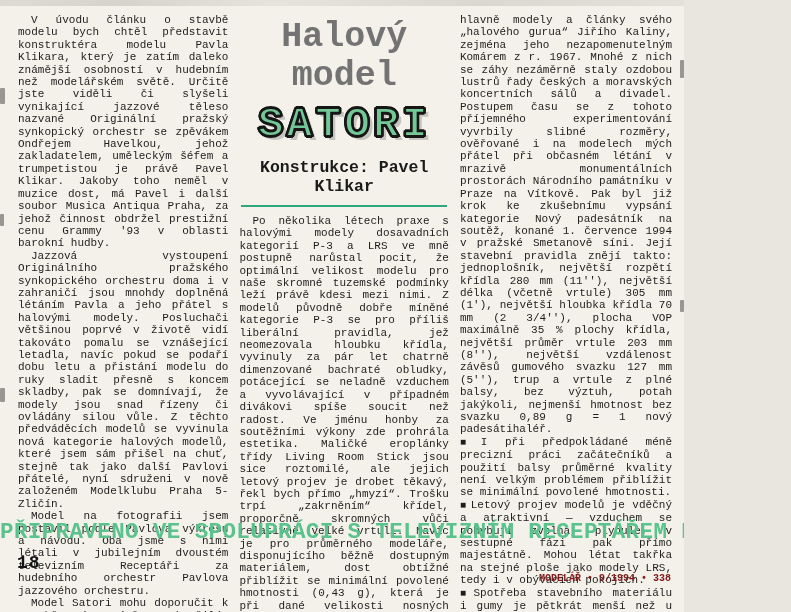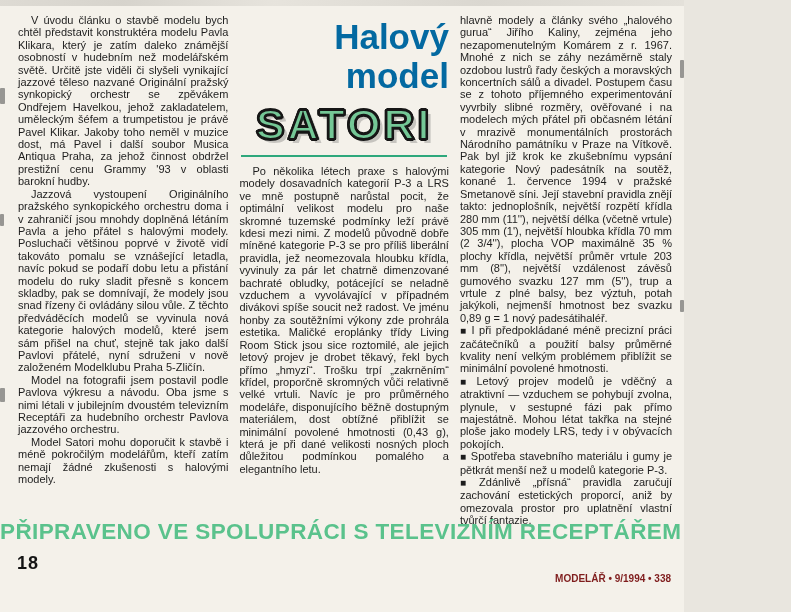--- a/index.html
+++ b/index.html
@@ -1,20 +1,20 @@
 <!DOCTYPE html>
 <html><head>
 <meta charset="utf-8">
 <style>
   html,body{margin:0;padding:0;background:#e9e6df;}
   .page{
     position:relative;
     width:684px;height:612px;
     background:#f4f1ea;
-    font-family:Liberation Sans, sans-serif;
+    font-family:Liberation Mono, monospace;
     color:#1d1d1d;
     overflow:hidden;
     box-sizing:border-box;
   }
   .scan-top-strip{
     position:absolute;top:0;left:0;width:100%;height:6px;
     background:linear-gradient(90deg,#d8d5ce 0%,#cfccc5 18%,#e3e0d9 40%,#d4d1ca 70%,#e0ddd6 100%);
     opacity:.8;
   }
   .scan-edge{position:absolute;background:#4a4a4a;opacity:.55;border-radius:1px;}
@@ -38,22 +38,22 @@
     font-size:11px;line-height:12.4px;
     text-align:justify;
     letter-spacing:0;
   }
   .body-text p.indent{text-indent:13px;}
   .signature{font-weight:bold;font-style:italic;float:right;}
 
   .kicker{
     margin:4px 0 0 0;
     font-size:35px;font-weight:bold;
-    text-align:right;letter-spacing:0;
-    color:#0369a1;line-height:1.1;
+    text-align:center;letter-spacing:0;
+    color:#737373;line-height:1.1;
   }
   .logo{
     margin:8px 0 0 0;
     text-align:center;
     font-size:43px;font-weight:800;
     letter-spacing:3px;line-height:1.0;
     color:#74c796;
     -webkit-text-stroke:2.2px #161616;
     text-shadow:
       1.6px 0 #161616,-1.6px 0 #161616,0 1.6px #161616,0 -1.6px #161616,
@@ -105,20 +105,21 @@
     <div class="col col-left body-text">
       <p class="indent">V úvodu článku o stavbě modelu bych chtěl představit konstruktéra modelu Pavla Klikara, který je zatím daleko známější osobností v hudebním než modelářském světě. Určitě jste viděli či slyšeli vynikající jazzové těleso nazvané Originální pražský synkopický orchestr se zpěvákem Ondřejem Havelkou, jehož zakladatelem, uměleckým šéfem a trumpetistou je právě Pavel Klikar. Jakoby toho neměl v muzice dost, má Pavel i další soubor Musica Antiqua Praha, za jehož činnost obdržel prestižní cenu Grammy '93 v oblasti barokní hudby.</p>
       <p class="indent">Jazzová vystoupení Originálního pražského synkopického orchestru doma i v zahraničí jsou mnohdy doplněná létáním Pavla a jeho přátel s halovými modely. Posluchači většinou poprvé v životě vidí takováto pomalu se vznášející letadla, navíc pokud se podaří dobu letu a přistání modelu do ruky sladit přesně s koncem skladby, pak se domnívají, že modely jsou snad řízeny či ovládány silou vůle. Z těchto předváděcích modelů se vyvinula nová kategorie halových modelů, které jsem sám přišel na chuť, stejně tak jako další Pavlovi přátelé, nyní sdruženi v nově založeném Modelklubu Praha 5-Zličín.</p>
       <p class="indent">Model na fotografii jsem postavil podle Pavlova výkresu a návodu. Oba jsme s nimi létali v jubilejním dvoustém televizním Receptáři za hudebního orchestr Pavlova jazzového orchestru.</p>
       <p class="indent">Model Satori mohu doporučit k stavbě i méně pokročilým modelářům, kteří zatím nemají žádné zkušenosti s halovými modely.</p>
     </div>
 
     <div class="col col-mid">
       <h1 class="kicker">Halový model</h1>
       <div class="logo">SATORI</div>
+      <div class="subtitle">Konstrukce: Pavel Klikar</div>
       <hr class="mid-rule">
       <div class="body-text">
         <p class="indent">Po několika létech praxe s halovými modely dosavadních kategorií P-3 a LRS ve mně postupně narůstal pocit, že optimální velikost modelu pro naše skromné tuzemské podmínky leží právě kdesi mezi nimi. Z modelů původně dobře míněné kategorie P-3 se pro příliš liberální pravidla, jež neomezovala hloubku křídla, vyvinuly za pár let chatrně dimenzované bachraté obludky, potácející se neladně vzduchem a vyvolávající v případném divákovi spíše soucit než radost. Ve jménu honby za soutěžními výkony zde prohrála estetika. Maličké eroplánky třídy Living Room Stick jsou sice roztomilé, ale jejich letový projev je drobet těkavý, řekl bych přímo „hmyzí“. Trošku trpí „zakrněním“ křídel, proporčně skromných vůči relativně velké vrtuli. Navíc je pro průměrného modeláře, disponujícího běžně dostupným materiálem, dost obtížné přiblížit se minimální povolené hmotnosti (0,43 g), která je při dané velikosti nosných ploch důležitou podmínkou pomalého a elegantního letu.</p>
       </div>
     </div>
 
     <div class="col col-right body-text">
       <p>hlavně modely a články svého „halového gurua“ Jiřího Kaliny, zejména jeho nezapomenutelným Komárem z r. 1967. Mnohé z nich se záhy nezáměrně staly ozdobou lustrů řady českých a moravských koncertních sálů a divadel. Postupem času se z tohoto příjemného experimentování vyvrbily slibné rozměry, ověřované i na modelech mých přátel při občasném létání v mrazivě monumentálních prostorách Národního památníku v Praze na Vítkově. Pak byl již krok ke zkušebnímu vypsání kategorie Nový padesátník na soutěž, konané 1. července 1994 v pražské Smetanově síni. Její stavební pravidla znějí takto: jednoplošník, největší rozpětí křídla 280 mm (11''), největší délka (včetně vrtule) 305 mm (1'), největší hloubka křídla 70 mm (2 3/4''), plocha VOP maximálně 35 % plochy křídla, největší průměr vrtule 203 mm (8''), největší vzdálenost závěsů gumového svazku 127 mm (5''), trup a vrtule z plné balsy, bez výztuh, potah jakýkoli, nejmenší hmotnost bez svazku 0,89 g = 1 nový padesátihaléř.</p>
       <p class="bullet">
         <span class="sq">■</span><span>I při předpokládané méně precizní práci začátečníků a použití balsy průměrné kvality není velkým problémem přiblížit se minimální povolené hmotnosti.</span>

